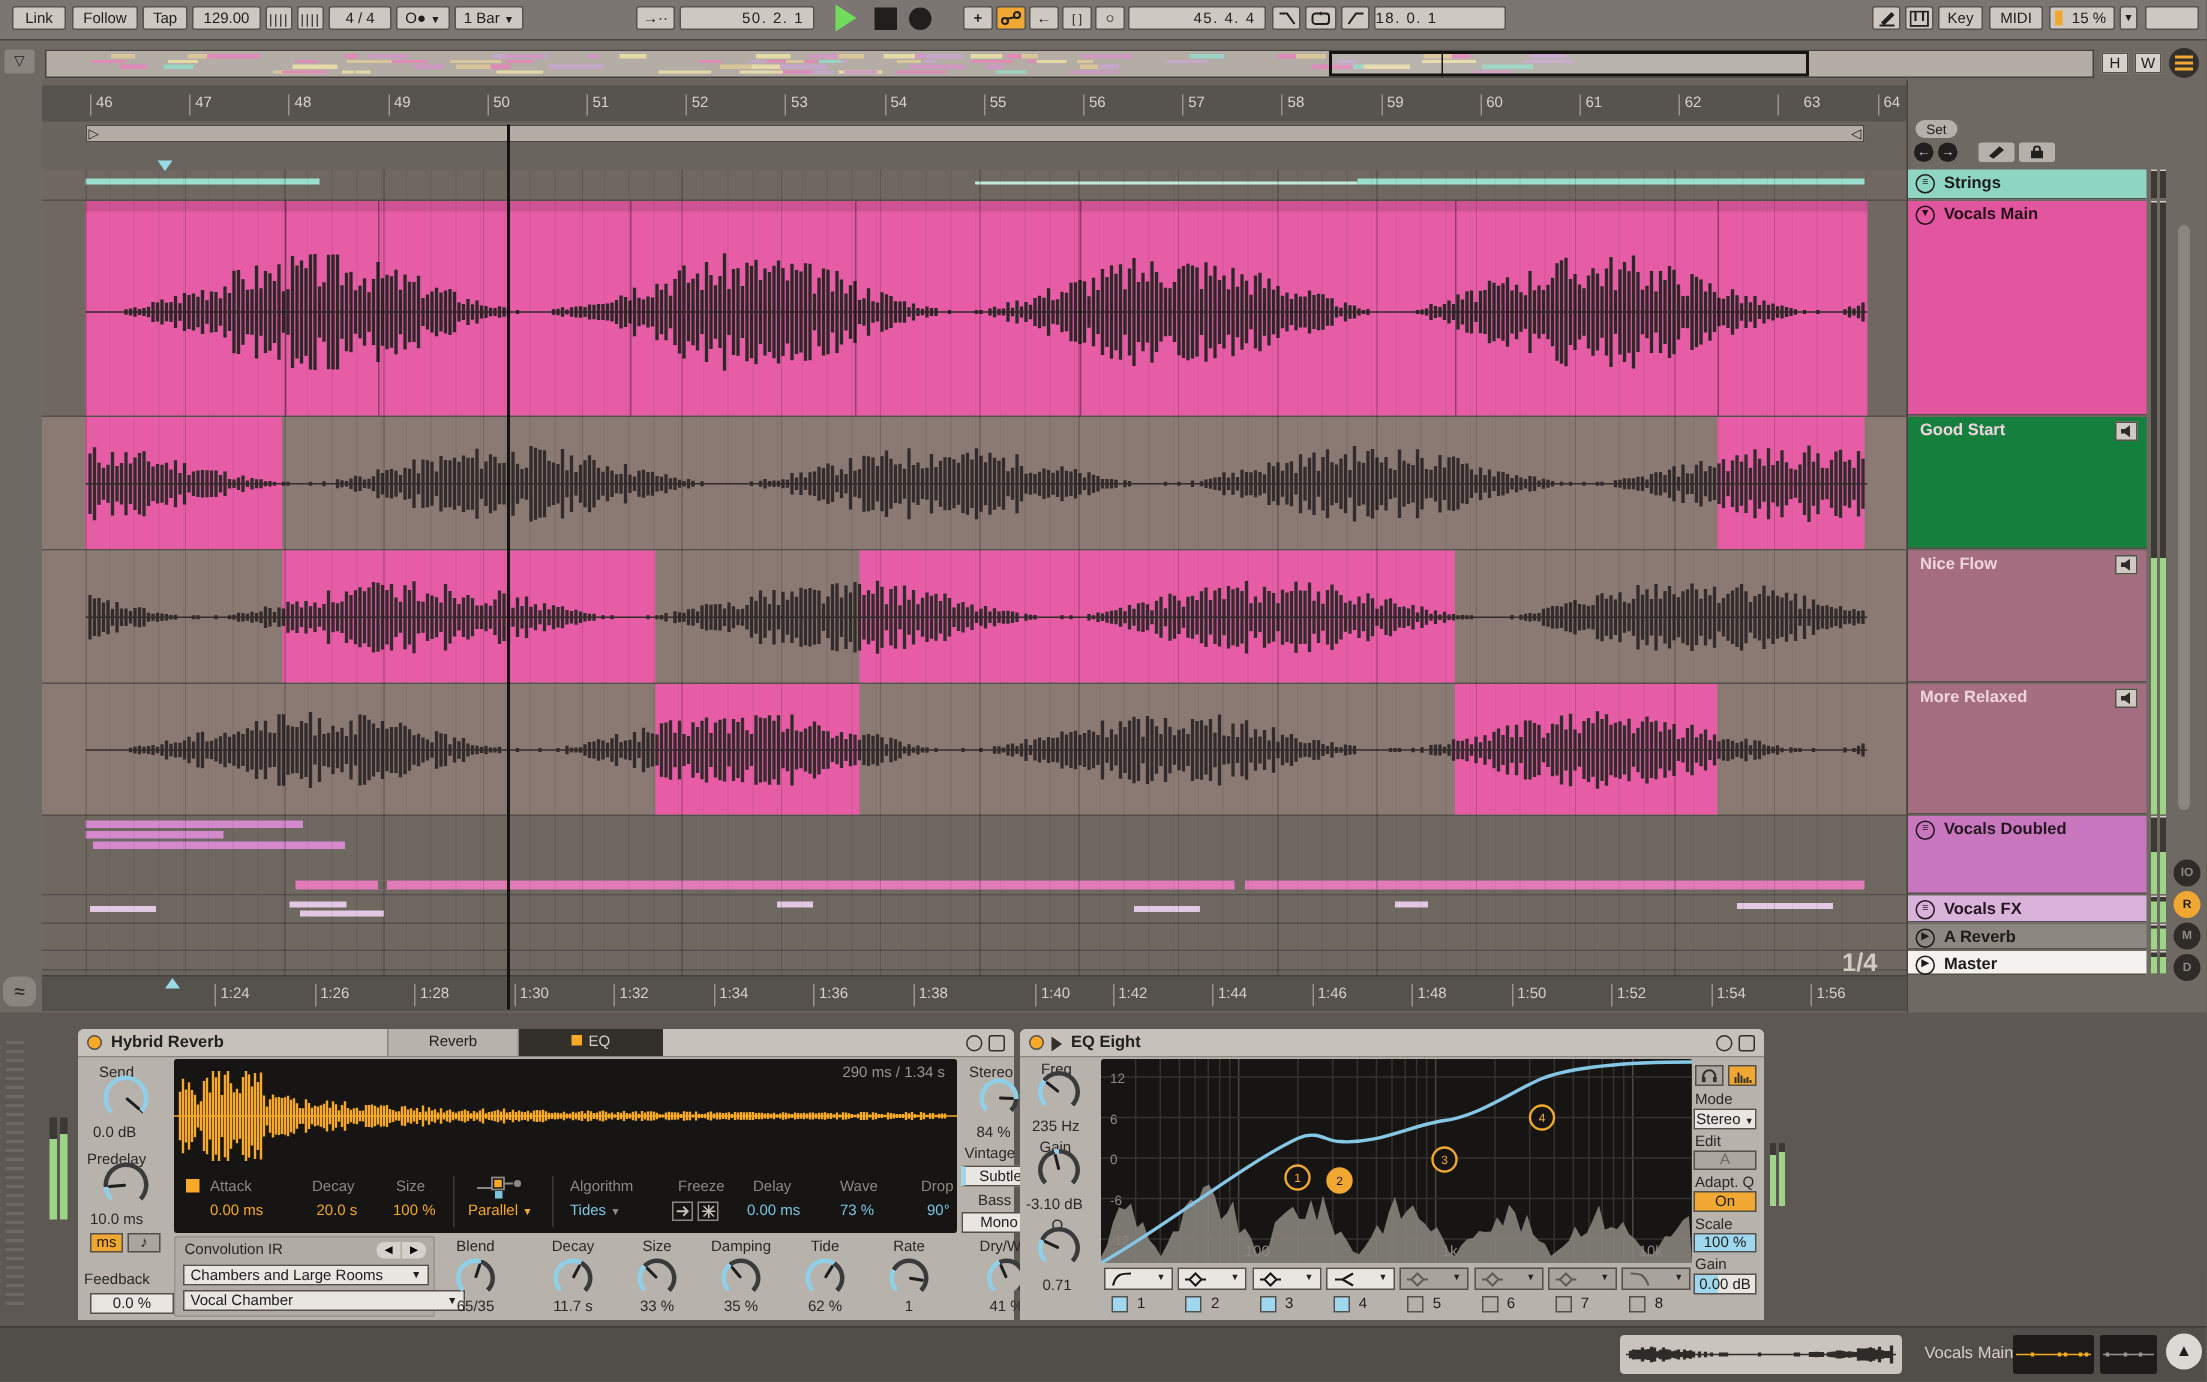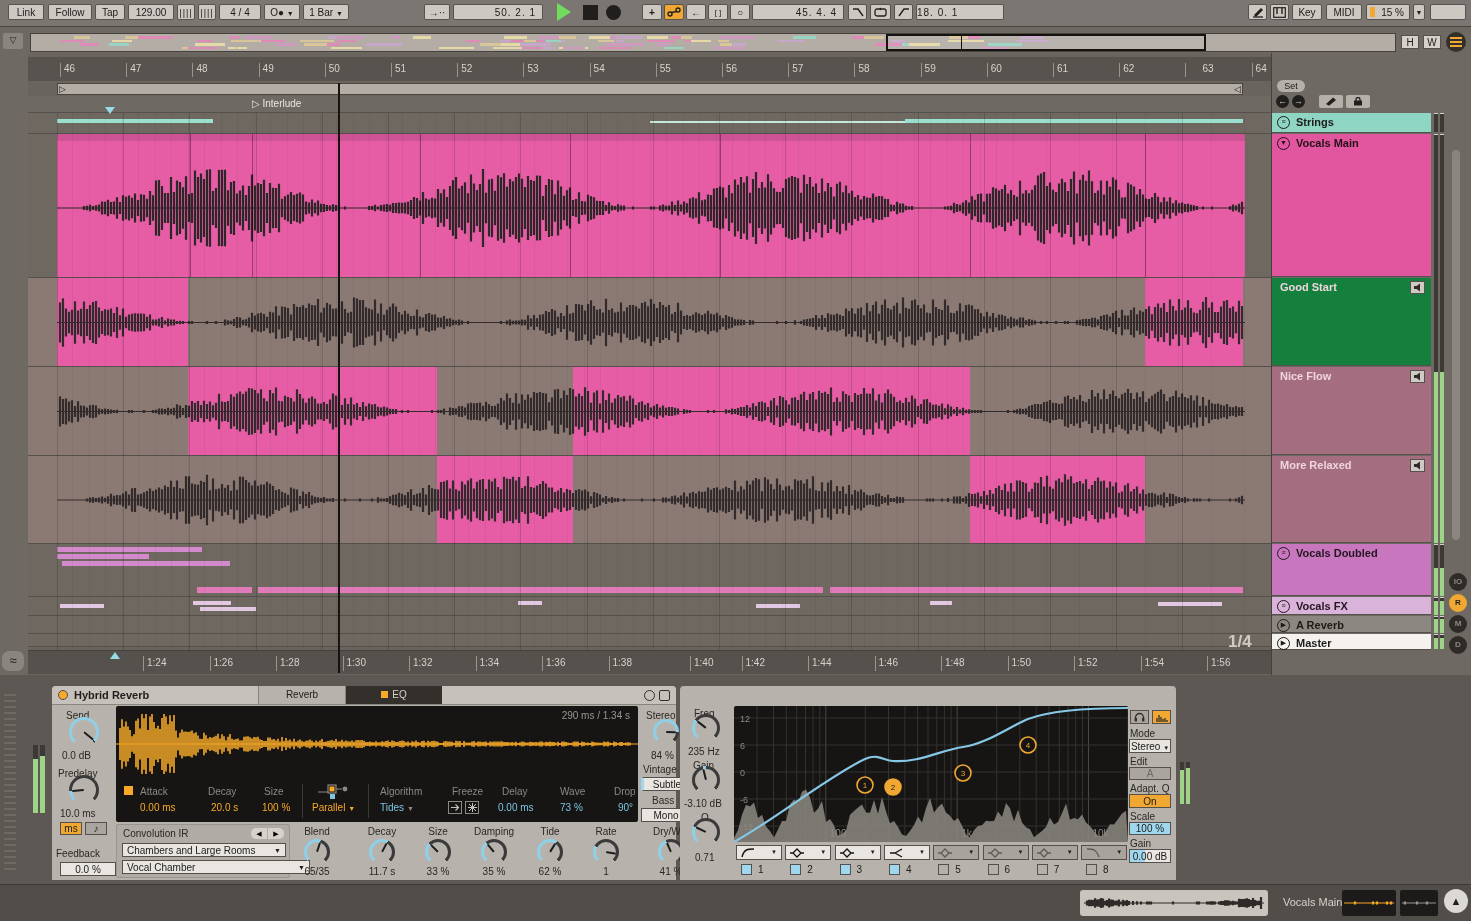--- a/index.html
+++ b/index.html
@@ -219,23 +219,20 @@
       <div class="ab" style="left: 958.8px; top: 6px; font-size: 10px; border-left: 1px solid rgb(154, 148, 141); padding-left: 3px; height: 14px; line-height: 12px;">60</div>
       <div class="ab" style="left: 1025px; top: 6px; font-size: 10px; border-left: 1px solid rgb(154, 148, 141); padding-left: 3px; height: 14px; line-height: 12px;">61</div>
       <div class="ab" style="left: 1091.2px; top: 6px; font-size: 10px; border-left: 1px solid rgb(154, 148, 141); padding-left: 3px; height: 14px; line-height: 12px;">62</div>
       <div class="ab" style="left: 1157.4px; top: 6px; font-size: 10px; border-left: 1px solid rgb(154, 148, 141); padding-left: 16px; height: 14px; line-height: 12px;">63</div>
       <div class="ab" style="left: 1223.6px; top: 6px; font-size: 10px; border-left: 1px solid rgb(154, 148, 141); padding-left: 3px; height: 14px; line-height: 12px;">64</div>
     </div>
   <div class="ab" id="loopbrace" style="left:57px;top:83px;width:1186px;height:12px;background:#b3ada6;border:1px solid #4a453f;box-sizing:border-box;">
     <span class="ab" style="left:1px;top:0px;font-size:9px;color:#21201e">▷</span>
     <span class="ab" style="right:1px;top:0px;font-size:9px;color:#21201e">◁</span>
   </div>
-  <div class="ab" style="left:28px;top:96px;width:1243px;height:17px;background:#6e6963;border-bottom:1px solid #55504b;box-sizing:border-box;">
-    <span class="ab" style="left:224px;top:2px;font-size:10px;color:#ebe7e1">▷ <span>Interlude</span></span>
-  </div>
 
   <div class="ab" id="arr" style="left:28px;top:113px;width:1243px;height:537px;overflow:hidden;">
       <div class="ab" style="left: 0px; top: 0px; width: 1243px; height: 21px; background: rgb(110, 104, 97); border-bottom: 1px solid rgb(85, 80, 75); box-sizing: border-box;">
         <div class="ab" style="left: 29px; top: 6px; width: 156px; height: 4px; background: rgb(155, 224, 207);"></div>
         <div class="ab" style="left: 622px; top: 8px; width: 255px; height: 2px; background: rgb(196, 233, 221);"></div>
         <div class="ab" style="left: 877px; top: 6px; width: 338px; height: 4px; background: rgb(155, 224, 207);"></div>
       </div>
       <div class="ab" style="left: 0px; top: 21px; width: 1243px; height: 144px; background: rgb(110, 104, 97); border-bottom: 1px solid rgb(85, 80, 75); box-sizing: border-box;">
         <div class="ab" style="left: 29px; top: 0px; width: 1188px; height: 143px; background: rgb(230, 93, 166);">
           <div class="ab" style="left: 0px; top: 0px; width: 100%; height: 7px; background: rgba(0, 0, 0, 0.1);"></div>
@@ -576,20 +573,27 @@
         <div class="face" style="background: rgb(183, 178, 172);"></div>
         <div class="needle" style="height: 12px; top: 3px; transform-origin: 50% 12px; transform: rotate(-95deg);"></div>
       </div>
       <div class="knob" style="left: 601px; top: 33px; width: 26px; height: 26px; background: conic-gradient(from -135deg, rgb(58, 58, 58) 0deg, rgb(58, 58, 58) 0deg, rgb(143, 208, 232) 0deg, rgb(143, 208, 232) 227deg, rgb(58, 58, 58) 227deg, rgb(58, 58, 58) 270deg, transparent 270deg, transparent 360deg);">
         <div class="face" style="background: rgb(183, 178, 172);"></div>
         <div class="needle" style="height: 10px; top: 3px; transform-origin: 50% 10px; transform: rotate(92deg);"></div>
       </div>
     </div>
 
   <div class="ab" id="eq8" style="left:680px;top:686px;width:496px;height:194px;background:#b7b2ac;border-radius:4px 4px 0 0;">
+    <div class="ab" style="left:0;top:0;width:496px;height:19px;background:#c6c1bb;border-radius:4px 4px 0 0;border-bottom:1px solid #8a857f;box-sizing:border-box">
+      <div class="ab" style="left:6px;top:4px;width:10px;height:10px;border-radius:50%;background:#f7a927;border:1px solid #55504b;box-sizing:border-box"></div>
+      <div class="ab" style="left:21px;top:5px;width:0;height:0;border-left:7px solid #33302c;border-top:5px solid transparent;border-bottom:5px solid transparent"></div>
+      <div class="ab" style="left:34px;top:3px;font-size:11px;font-weight:bold;color:#21201e">EQ Eight</div>
+      <div class="ab" style="left:464px;top:4px;width:11px;height:11px;border-radius:50%;border:1.4px solid #33302c;box-sizing:border-box"></div>
+      <div class="ab" style="left:479px;top:4px;width:11px;height:11px;border:1.4px solid #33302c;border-radius:2px;box-sizing:border-box"></div>
+    </div>
 
     <div class="ab lbl" style="left:14px;top:22px">Freq</div>
     <div class="ab dval" style="left:8px;top:60px">235 Hz</div>
     <div class="ab lbl" style="left:13px;top:74px">Gain</div>
     <div class="ab dval" style="left:4px;top:112px">-3.10 dB</div>
     <div class="ab lbl" style="left:21px;top:126px">Q</div>
     <div class="ab dval" style="left:15px;top:166px">0.71</div>
 
     <div class="ab blackdisp" id="eqdisp" style="left:54px;top:20px;width:394px;height:136px">
         <svg width="394" height="136" viewBox="0 0 394 136">

